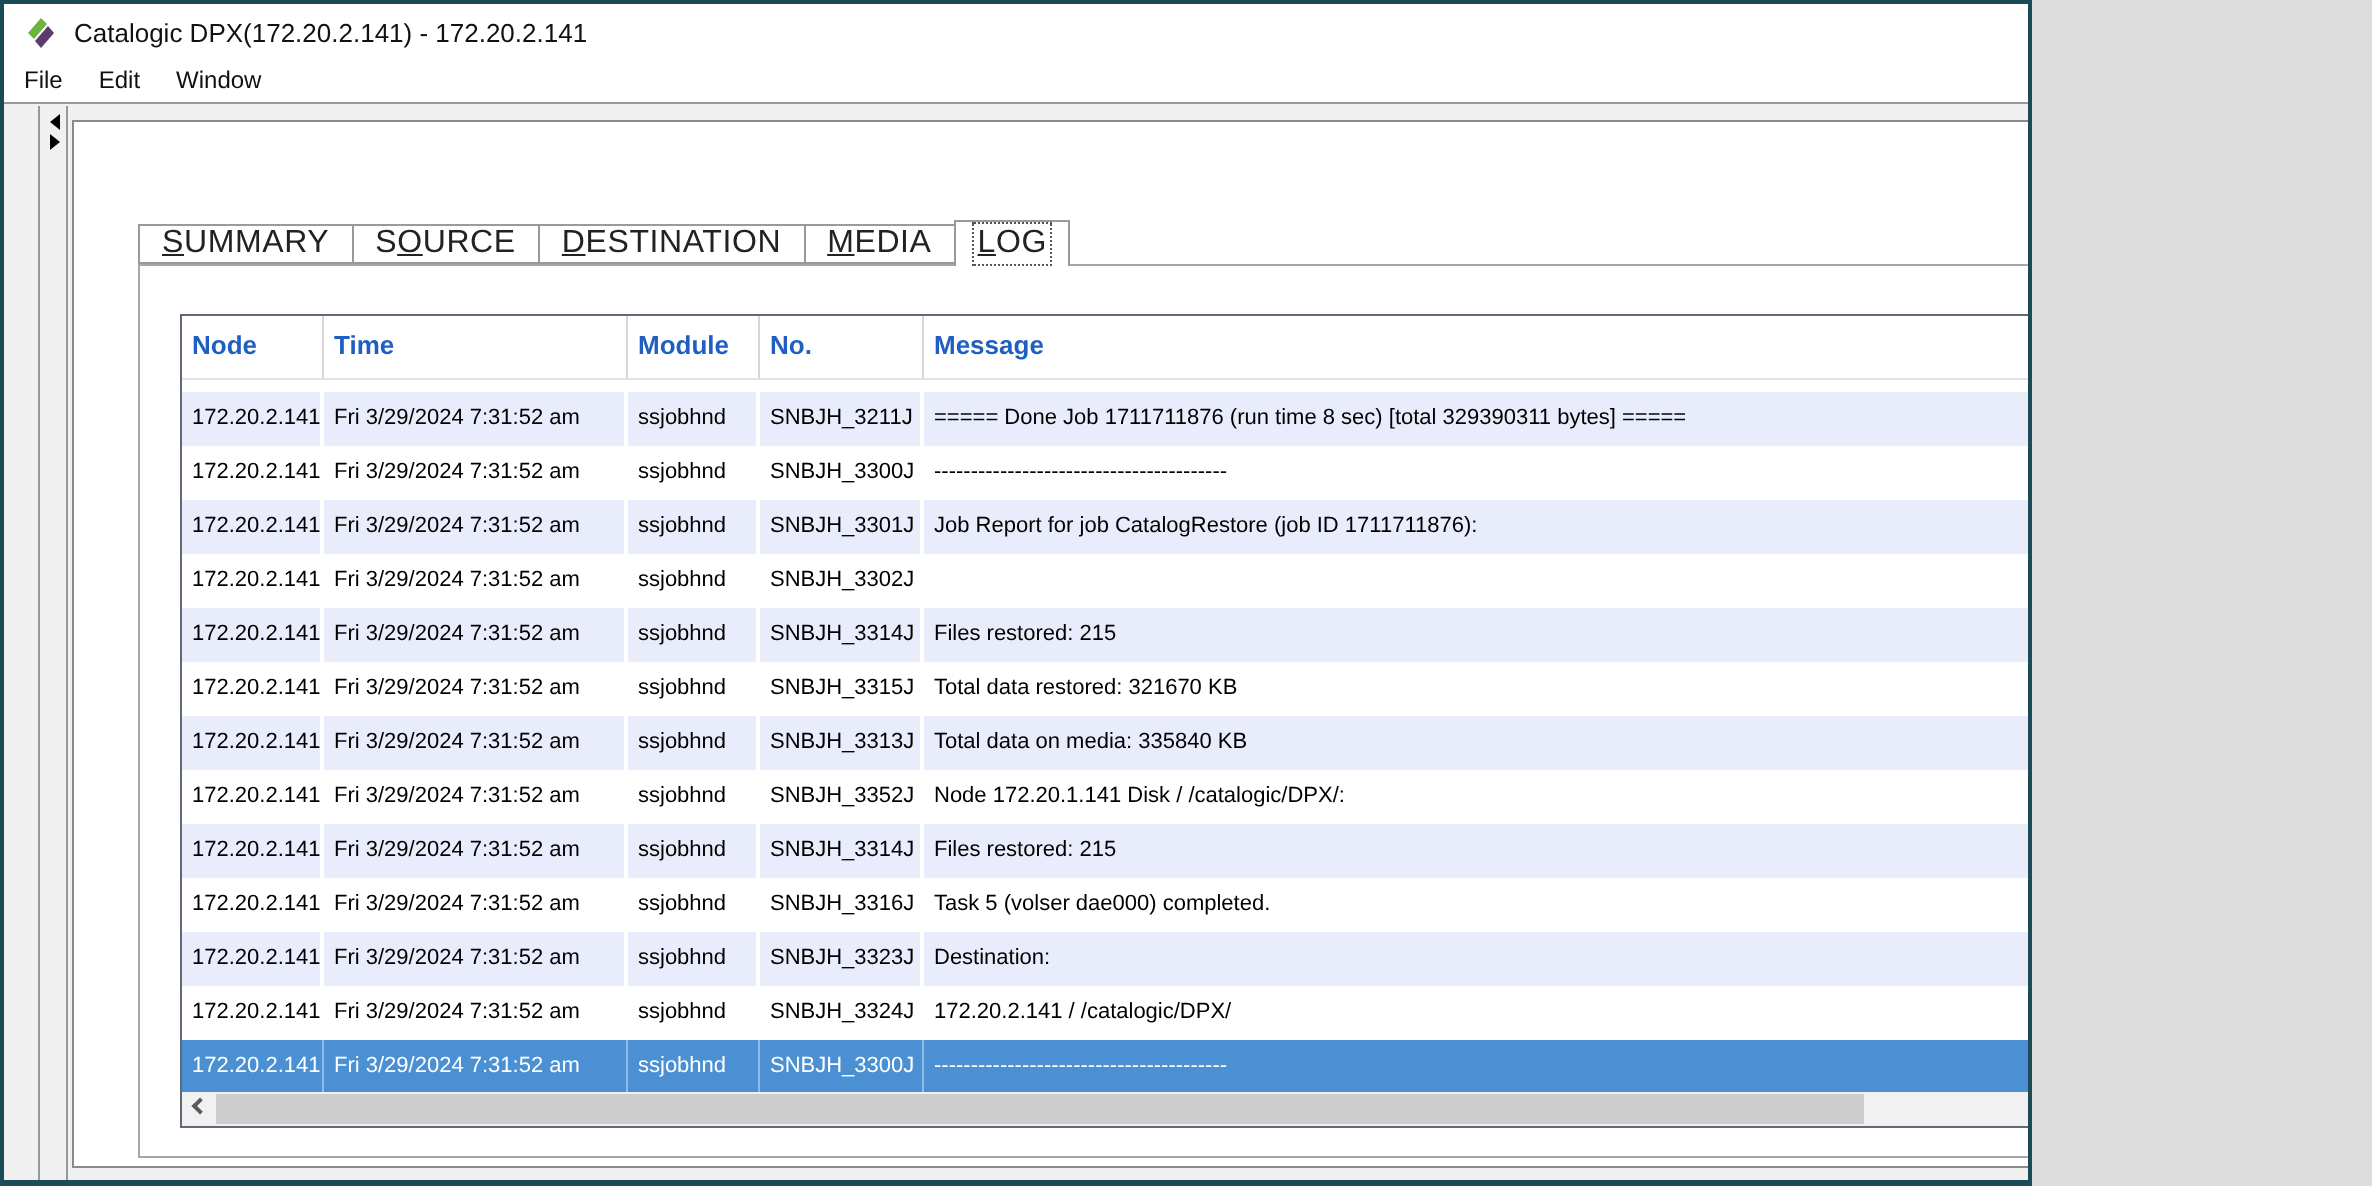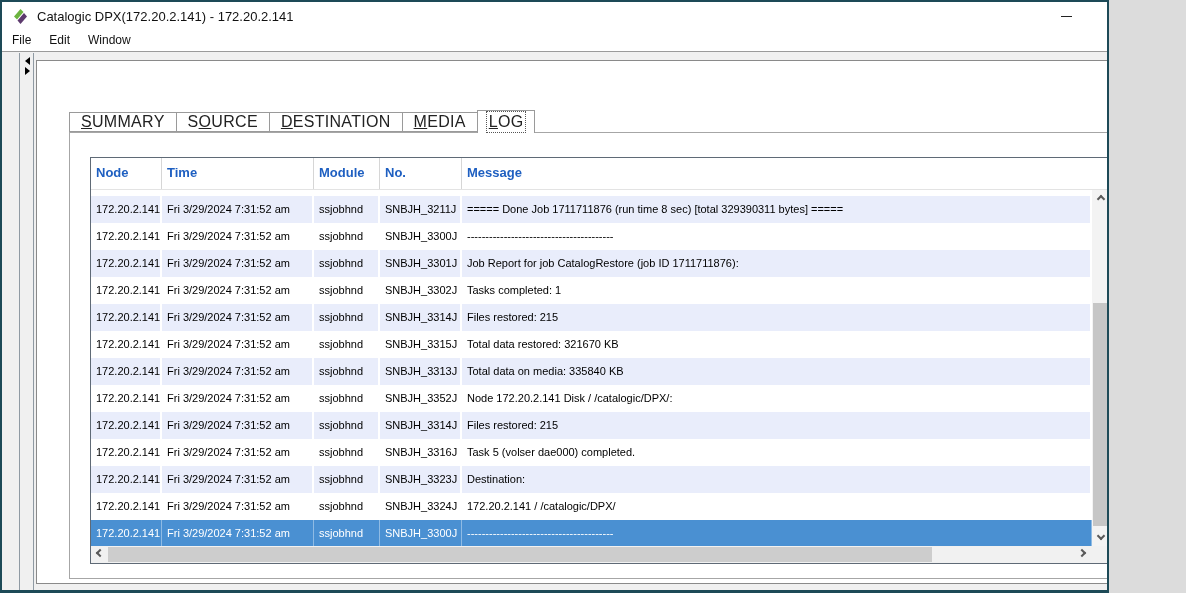--- a/index.html
+++ b/index.html
@@ -1,20 +1,20 @@
 <!DOCTYPE html>
 <html><head>
 <meta charset="utf-8">
 <style>
   * { margin:0; padding:0; box-sizing:border-box; }
   html,body { background:#dcdcdc; }
   body { font-family:"Liberation Sans", sans-serif; }
 
   .window{
-    position:relative; width:1109px; height:593px;
+    position:relative; width:1016px; height:593px;
     border:2px solid #1d4a57; border-bottom-width:3px;
     background:#f0f0f0; overflow:hidden;
   }
 
   
   .titlebar{
     position:absolute; left:0; top:0; width:1182px; height:28px;
     background:#ffffff; display:flex; align-items:center;
   }
   .app-icon{ width:17px; height:17px; margin-left:10px; display:inline-block; }
@@ -243,21 +243,20 @@
               <span class="cell">Fri 3/29/2024 7:31:52 am</span>
               <span class="cell">ssjobhnd</span>
               <span class="cell">SNBJH_3301J</span>
               <span class="cell">Job Report for job CatalogRestore (job ID 1711711876):</span>
             </div>
               <div class="row" data-state="plain">
               <span class="cell">172.20.2.141</span>
               <span class="cell">Fri 3/29/2024 7:31:52 am</span>
               <span class="cell">ssjobhnd</span>
               <span class="cell">SNBJH_3302J</span>
-              <span class="cell">Tasks completed: 1</span>
             </div>
               <div class="row" data-state="alt">
               <span class="cell">172.20.2.141</span>
               <span class="cell">Fri 3/29/2024 7:31:52 am</span>
               <span class="cell">ssjobhnd</span>
               <span class="cell">SNBJH_3314J</span>
               <span class="cell">Files restored: 215</span>
             </div>
               <div class="row" data-state="plain">
               <span class="cell">172.20.2.141</span>
@@ -271,21 +270,21 @@
               <span class="cell">Fri 3/29/2024 7:31:52 am</span>
               <span class="cell">ssjobhnd</span>
               <span class="cell">SNBJH_3313J</span>
               <span class="cell">Total data on media: 335840 KB</span>
             </div>
               <div class="row" data-state="plain">
               <span class="cell">172.20.2.141</span>
               <span class="cell">Fri 3/29/2024 7:31:52 am</span>
               <span class="cell">ssjobhnd</span>
               <span class="cell">SNBJH_3352J</span>
-              <span class="cell">Node 172.20.2.141 Disk / /catalogic/DPX/:</span>
+              <span class="cell">Node 172.20.1.141 Disk / /catalogic/DPX/:</span>
             </div>
               <div class="row" data-state="alt">
               <span class="cell">172.20.2.141</span>
               <span class="cell">Fri 3/29/2024 7:31:52 am</span>
               <span class="cell">ssjobhnd</span>
               <span class="cell">SNBJH_3314J</span>
               <span class="cell">Files restored: 215</span>
             </div>
               <div class="row" data-state="plain">
               <span class="cell">172.20.2.141</span>

